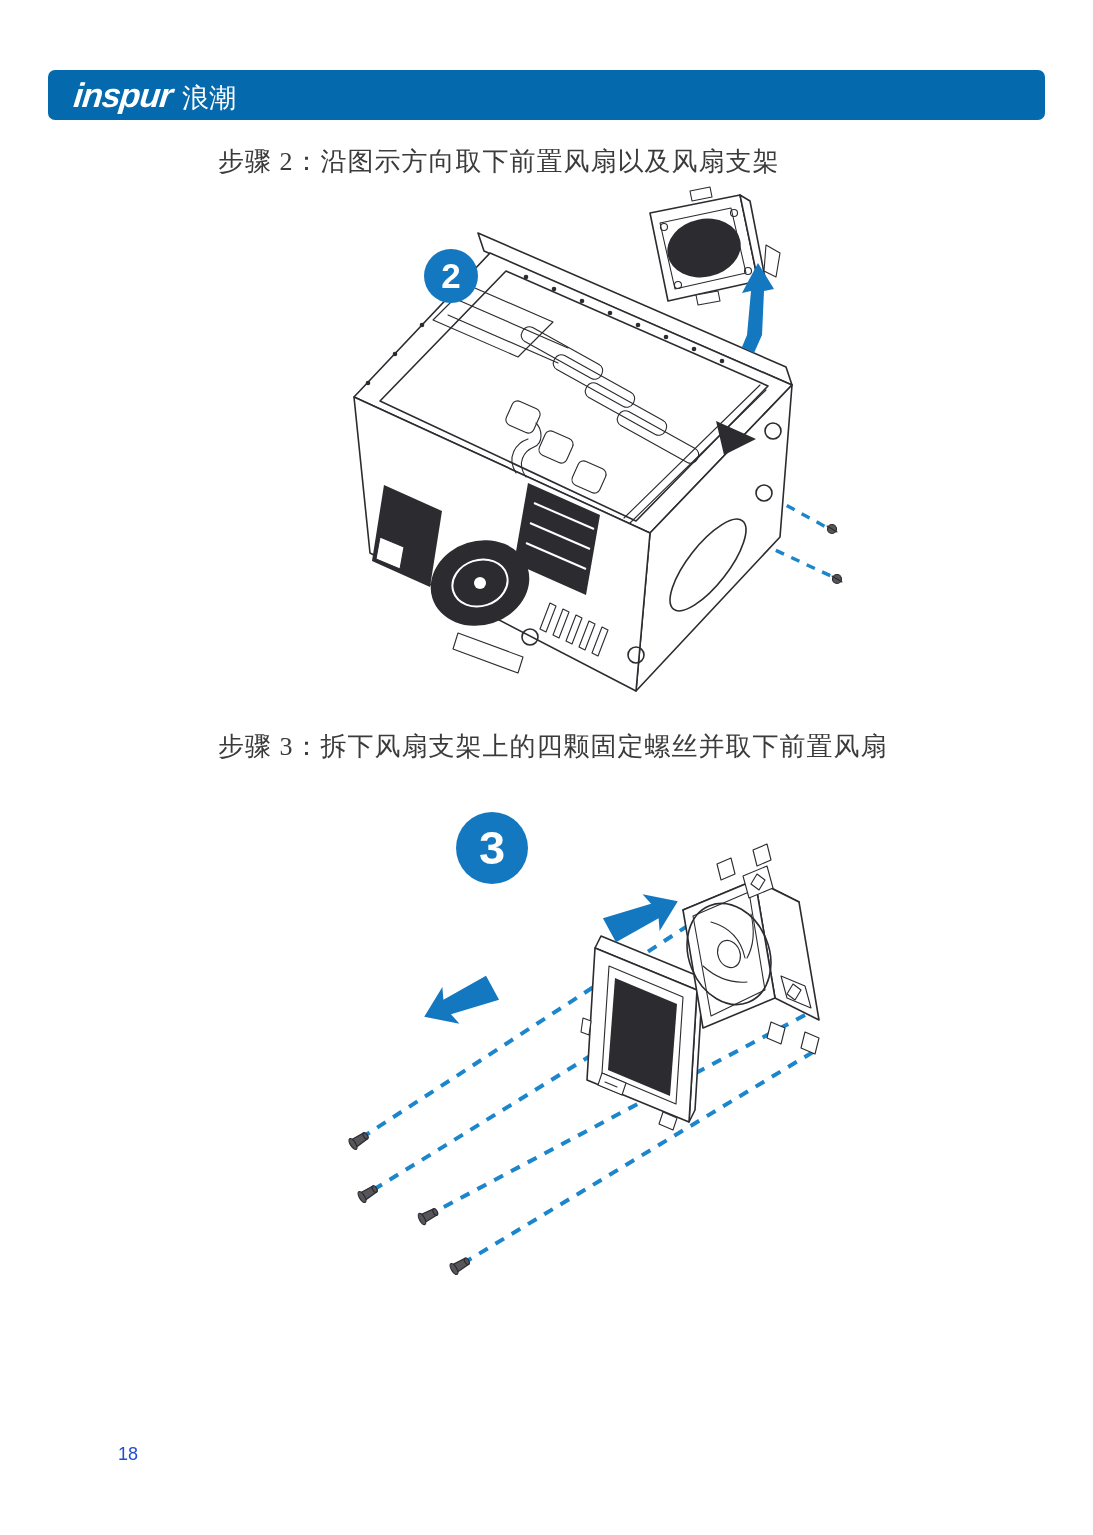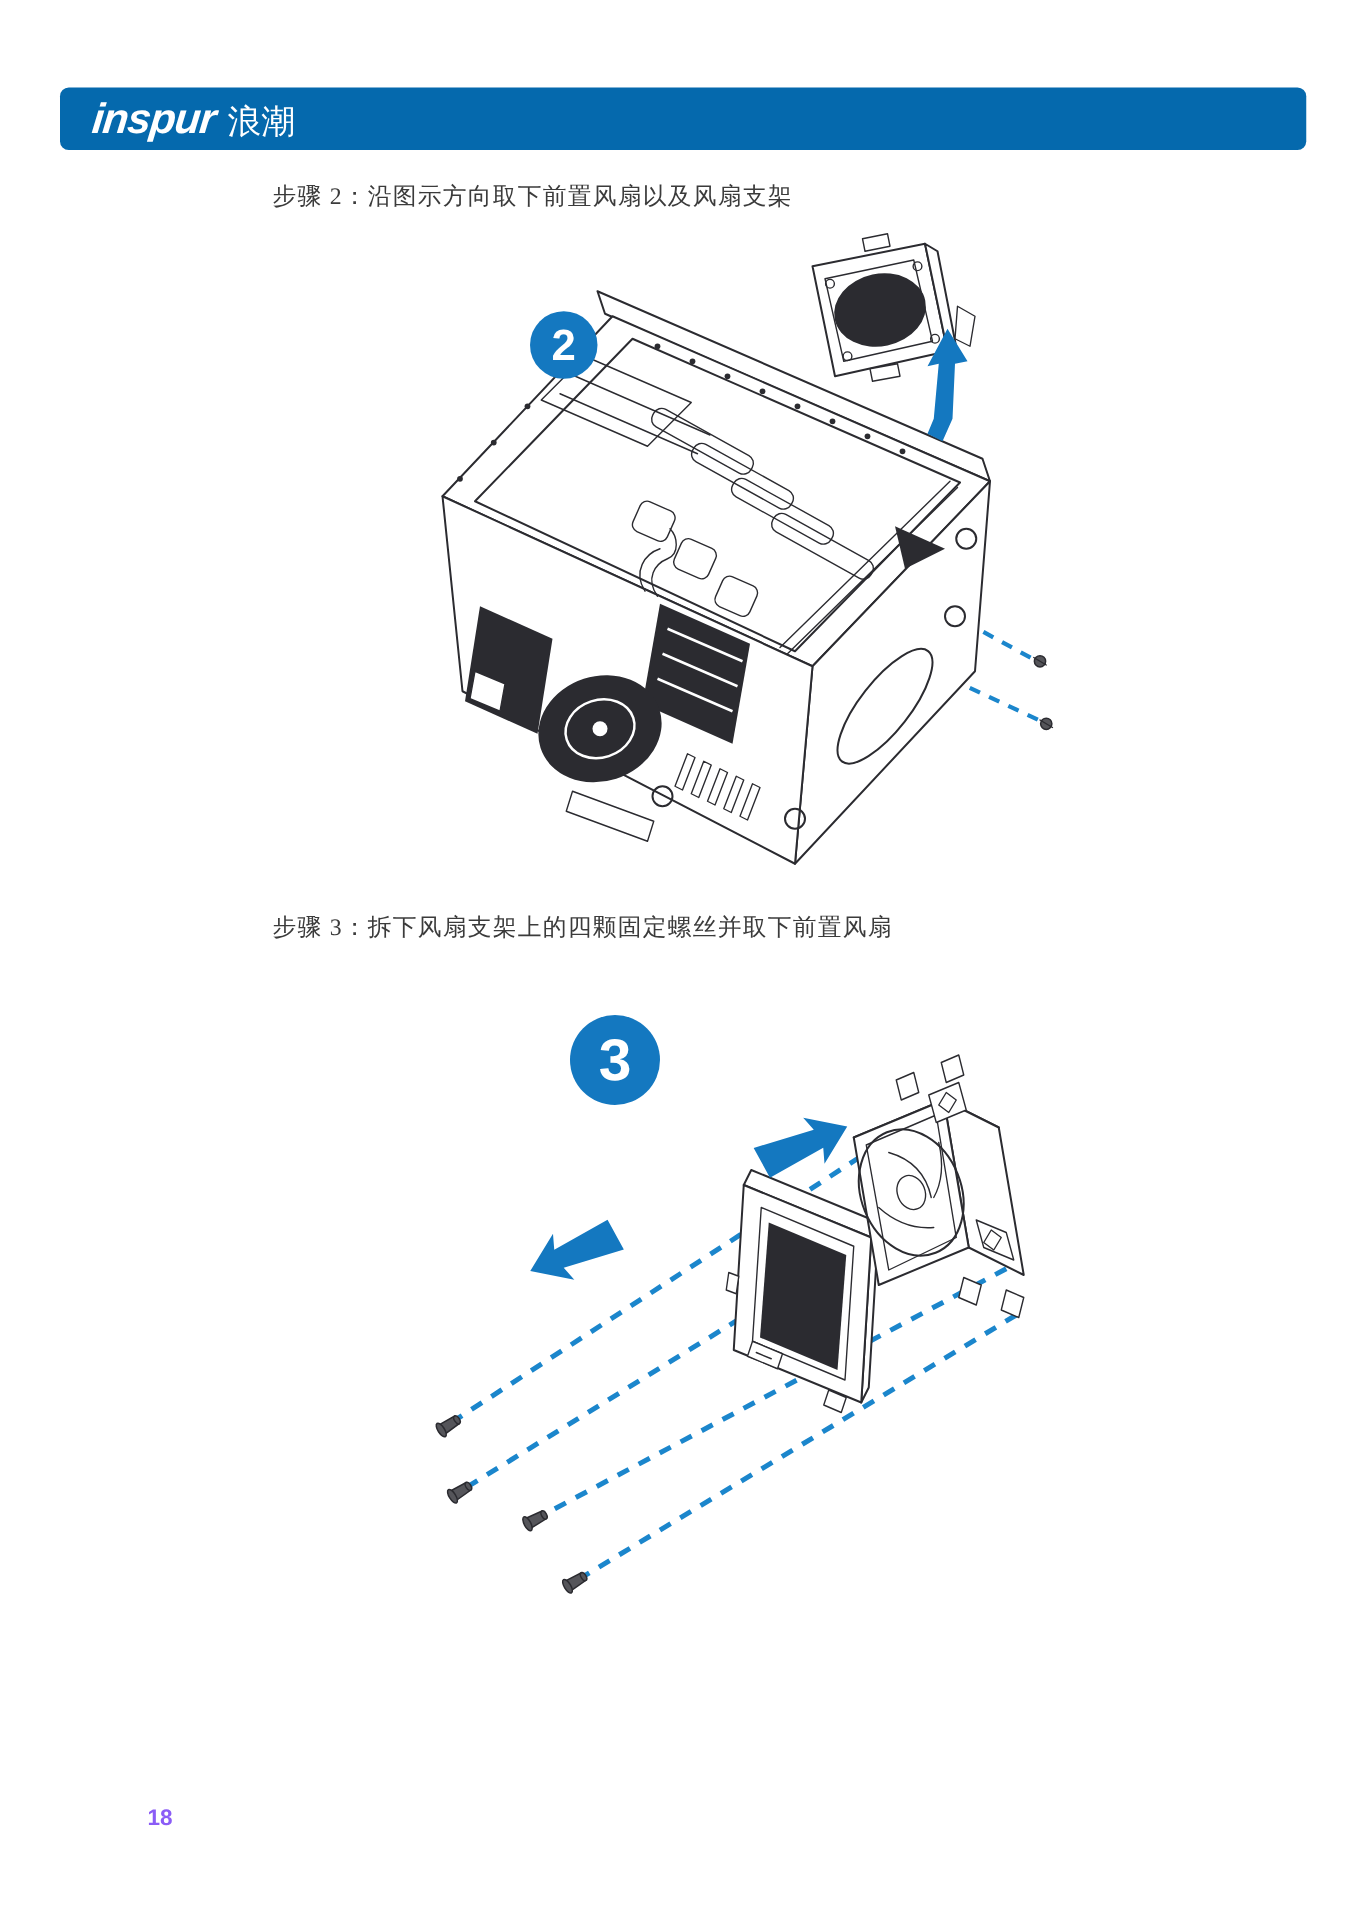--- a/index.html
+++ b/index.html
@@ -26,30 +26,30 @@
     font-family:"Liberation Sans",sans-serif;font-style:italic;font-weight:bold;
     font-size:34px;letter-spacing:-1px;transform:skewX(-6deg);
   }
   .logo-cjk{
     font-family:"DejaVu Sans","Liberation Sans",sans-serif;font-weight:normal;
     font-size:27px;margin-left:10px;
   }
   .step-heading{
     position:absolute;left:218px;color:var(--text);
     font-family:"Liberation Serif","DejaVu Serif",serif;
-    font-size:19px;letter-spacing:1px;white-space:nowrap;
+    font-size:26px;letter-spacing:1px;white-space:nowrap;
   }
   #step2-heading{top:144px;}
   #step3-heading{top:729px;text-align:right;}
   .figure{position:absolute;background:#ffffff;}
   #figure-step2{left:318px;top:185px;width:530px;height:518px;}
   #figure-step3{left:265px;top:790px;width:639px;height:502px;}
   .page-number{
-    position:absolute;left:118px;top:1444px;color:#8b5cf6;
-    font-size:18px;font-family:"Liberation Sans",sans-serif;font-weight:bold;
+    position:absolute;left:118px;top:1444px;color:#1d4ed8;
+    font-size:18px;font-family:"Liberation Sans",sans-serif;
   }
   
   .ln{fill:#ffffff;stroke:var(--line);stroke-width:1.6;stroke-linejoin:round;}
   .lnn{fill:none;stroke:var(--line);stroke-width:1.6;stroke-linejoin:round;stroke-linecap:round;}
   .thin{stroke-width:1.1;}
   .dk{fill:var(--line);stroke:none;}
   .blue{fill:var(--accent);stroke:none;}
   .dash{stroke:var(--dash);stroke-width:4;fill:none;stroke-dasharray:10 9;}
   .dash-sm{stroke:var(--dash);stroke-width:3.4;fill:none;stroke-dasharray:9 8;}
   .screw{fill:#55555a;stroke:var(--line);stroke-width:1.2;}

